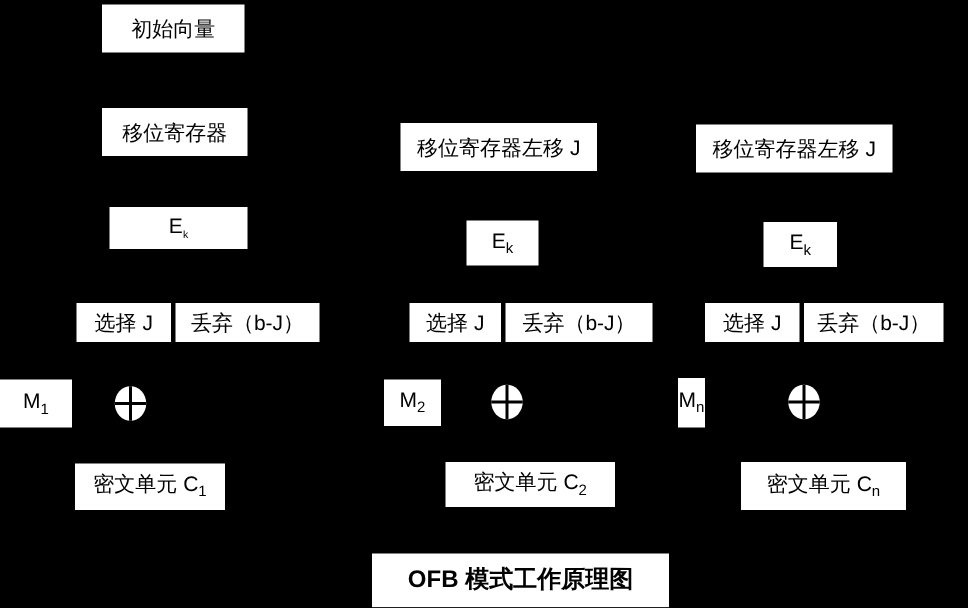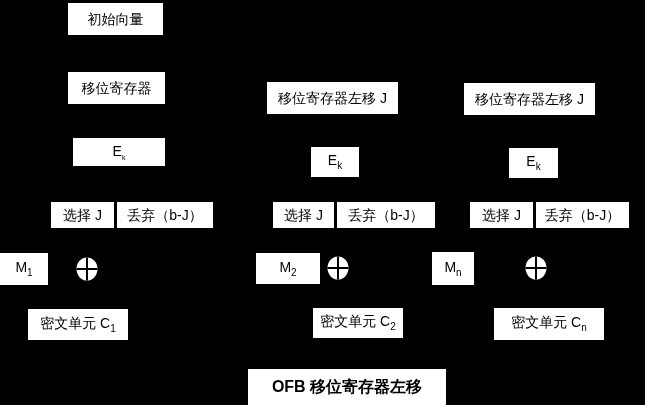--- a/index.html
+++ b/index.html
@@ -73,81 +73,81 @@
   <div class="box" style="left:0px; top:253px; width:48px; height:32px;">
     <span><span>M</span><sub>1</sub></span>
   </div>
 
   <svg class="xor" style="left:76px; top:257px;" viewBox="0 0 22 24">
     <ellipse cx="11" cy="12" rx="10.5" ry="11.5" fill="#ffffff"></ellipse>
     <line x1="11" y1="0.5" x2="11" y2="23.5" stroke="#000000" stroke-width="2"></line>
     <line x1="0.5" y1="12" x2="21.5" y2="12" stroke="#000000" stroke-width="2"></line>
   </svg>
 
-  <div class="box" style="left:28px; top:309px; width:100px; height:31px;">
+  <div class="box" style="left:50px; top:309px; width:100px; height:31px;">
     <span><span>密文单元 C</span><sub>1</sub></span>
   </div>
 
   <div class="box" style="left:267px; top:82px; width:131px; height:32px;">
     <span>移位寄存器左移 J</span>
   </div>
 
   <div class="box" style="left:311px; top:147px; width:48px; height:30px;">
     <span><span>E</span><sub>k</sub></span>
   </div>
 
   <div class="box" style="left:273px; top:202px; width:61px; height:26px;">
     <span>选择 J</span>
   </div>
 
   <div class="box" style="left:337px; top:202px; width:98px; height:26px;">
     <span>丢弃（b-J）</span>
   </div>
 
-  <div class="box" style="left:256px; top:253px; width:64px; height:31px;">
+  <div class="box" style="left:256px; top:253px; width:38px; height:31px;">
     <span><span>M</span><sub>2</sub></span>
   </div>
 
   <svg class="xor" style="left:327px; top:256px;" viewBox="0 0 22 24">
     <ellipse cx="11" cy="12" rx="10.5" ry="11.5" fill="#ffffff"></ellipse>
     <line x1="11" y1="0.5" x2="11" y2="23.5" stroke="#000000" stroke-width="2"></line>
     <line x1="0.5" y1="12" x2="21.5" y2="12" stroke="#000000" stroke-width="2"></line>
   </svg>
 
-  <div class="box" style="left:313px; top:308px; width:90px; height:30px;">
+  <div class="box" style="left:297px; top:308px; width:113px; height:30px;">
     <span><span>密文单元 C</span><sub>2</sub></span>
   </div>
 
   <div class="box" style="left:464px; top:83px; width:131px; height:32px;">
     <span>移位寄存器左移 J</span>
   </div>
 
   <div class="box" style="left:509px; top:148px; width:49px; height:30px;">
     <span><span>E</span><sub>k</sub></span>
   </div>
 
   <div class="box" style="left:470px; top:202px; width:63px; height:26px;">
     <span>选择 J</span>
   </div>
 
   <div class="box" style="left:536px; top:202px; width:93px; height:26px;">
     <span>丢弃（b-J）</span>
   </div>
 
-  <div class="box" style="left:432px; top:252px; width:42px; height:33px;">
+  <div class="box" style="left:452px; top:252px; width:18px; height:33px;">
     <span><span>M</span><sub>n</sub></span>
   </div>
 
   <svg class="xor" style="left:525px; top:256px;" viewBox="0 0 22 24">
     <ellipse cx="11" cy="12" rx="10.5" ry="11.5" fill="#ffffff"></ellipse>
     <line x1="11" y1="0.5" x2="11" y2="23.5" stroke="#000000" stroke-width="2"></line>
     <line x1="0.5" y1="12" x2="21.5" y2="12" stroke="#000000" stroke-width="2"></line>
   </svg>
 
   <div class="box" style="left:494px; top:308px; width:110px; height:32px;">
     <span><span>密文单元 C</span><sub>n</sub></span>
   </div>
 
   <div class="box title-box" style="left:248px; top:369px; width:198px; height:36px;">
-    <span>OFB 移位寄存器左移</span>
+    <span>OFB 模式工作原理图</span>
   </div>
 
 </div>
 
 </body></html>

